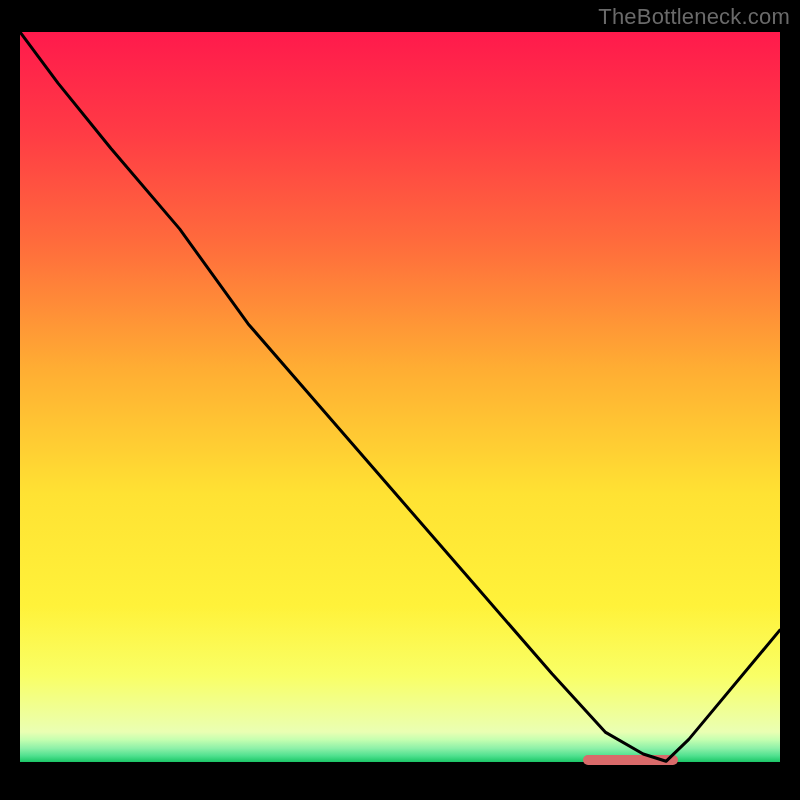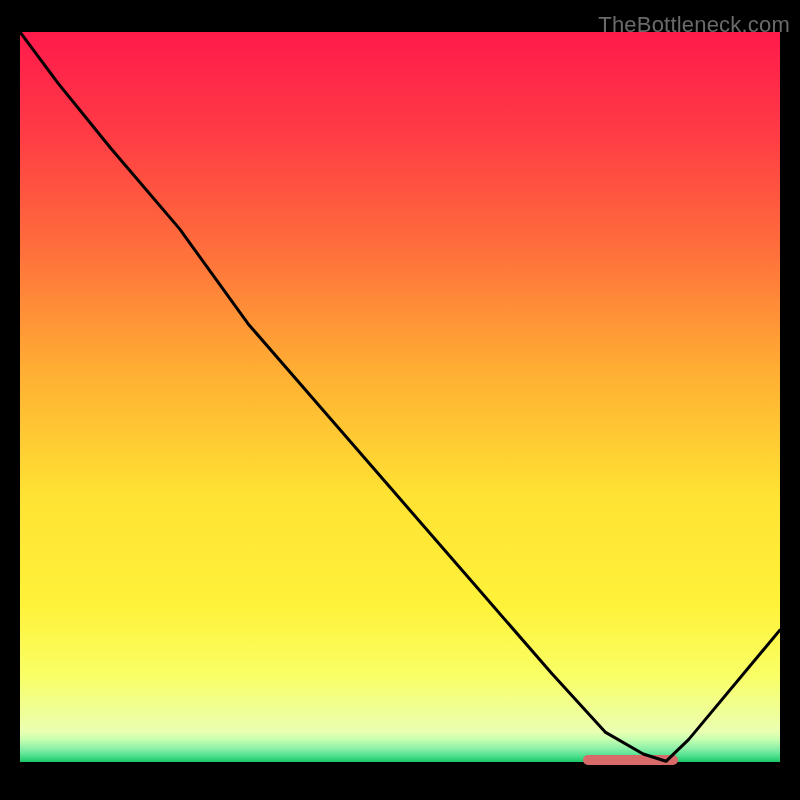--- a/index.html
+++ b/index.html
@@ -18,21 +18,20 @@
   }
   .watermark {
     position: absolute;
     top: 4px;
     right: 10px;
     color: #6a6a6a;
     font-size: 22px;
     font-weight: 500;
     letter-spacing: 0.2px;
     user-select: none;
-    margin-top: 8px;
   }
   .plot-frame {
     position: absolute;
     left: 20px;
     top: 32px;
     width: 760px;
     height: 748px;
     background: #000;
   }
   .plot-inner {

